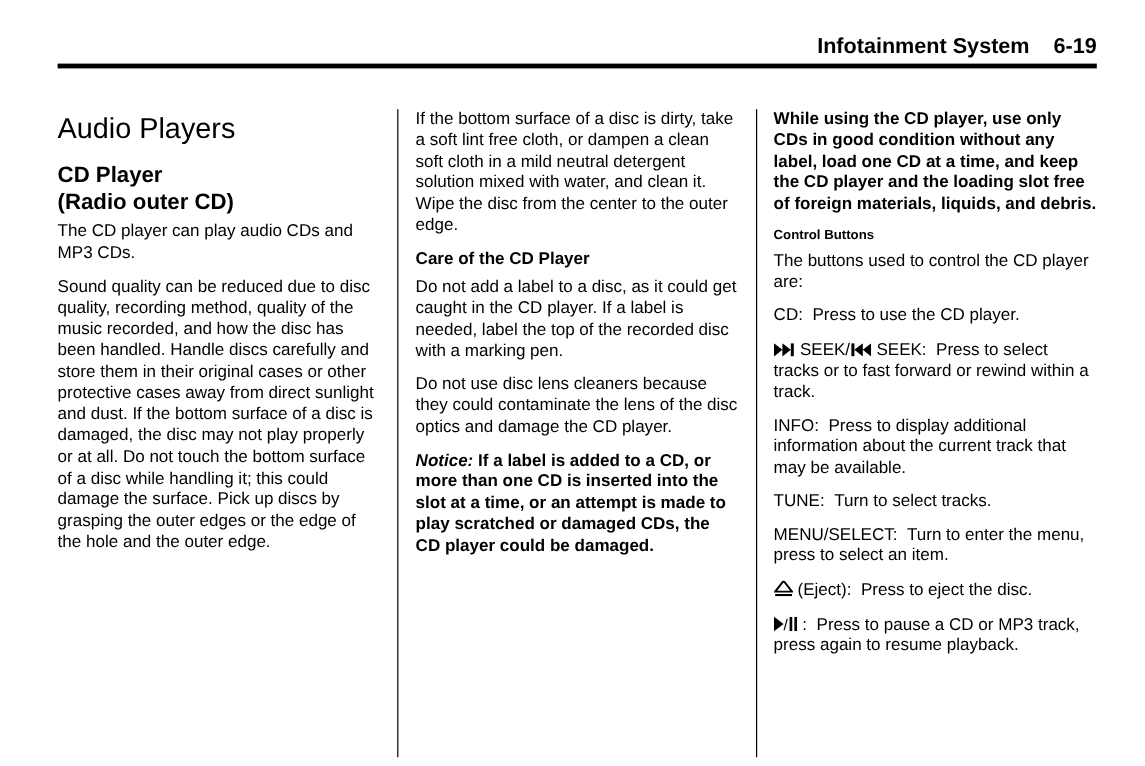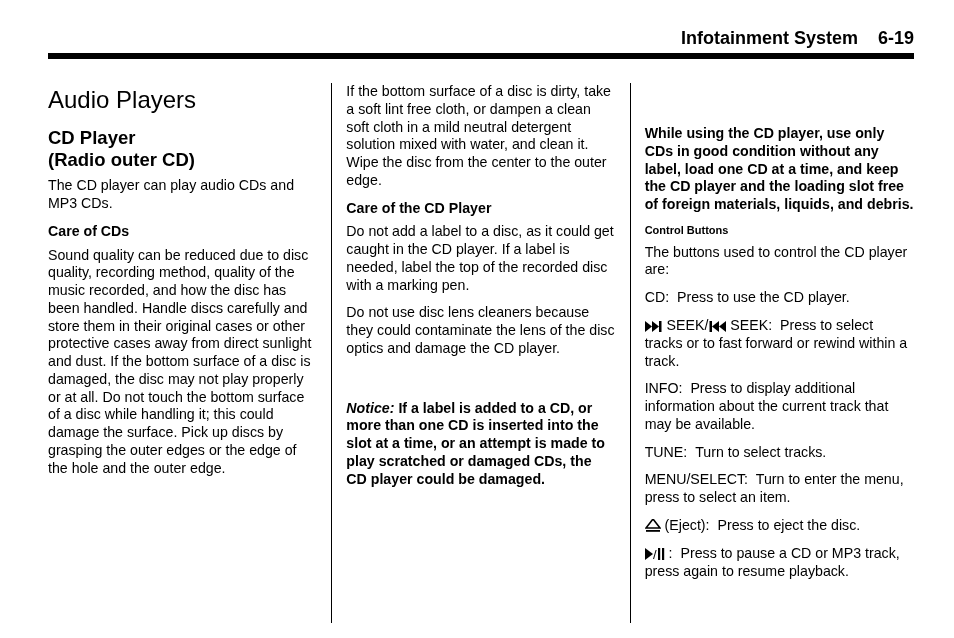--- a/index.html
+++ b/index.html
@@ -9,23 +9,23 @@
     background: #fff;
     font-family: Arial, Helvetica, sans-serif;
     color: #000;
     padding: 28px 40px 20px 48px;
     position: relative;
   }
   .header {
     display: flex;
     justify-content: flex-end;
     align-items: baseline;
-    border-bottom: 6px solid #000000;
+    border-bottom: 4px solid #000000;
     padding-bottom: 4px;
-    margin-bottom: 24px;
+    margin-bottom: 34px;
   }
   .header-title {
     font-weight: bold;
     font-size: 18px;
     margin-right: 20px;
   }
   .header-page {
     font-weight: bold;
     font-size: 18px;
   }
@@ -60,21 +60,21 @@
     font-weight: bold;
     margin-bottom: 6px;
   }
   h4 {
     font-size: 14.2px;
     font-weight: bold;
     margin-bottom: 6px;
     margin-top: 10px;
   }
   p { margin-bottom: 10px; }
-  .bold-block { font-weight: bold; margin-top: 42px; }
+  .bold-block { font-weight: bold; }
   .notice-label { font-style: italic; font-weight: bold; }
   .inline-label { font-weight: normal; }
   .icon { display: inline-block; vertical-align: middle; }
   svg { display: inline-block; vertical-align: -2px; }
 </style>
 </head>
 <body>
 
 <div class="header">
   <span class="header-title">Infotainment System</span>
@@ -83,21 +83,20 @@
 
 <div class="columns">
 
   <div class="col">
     <h1>Audio Players</h1>
     <h2>
       <span>CD Player</span><br>
       <span>(Radio outer CD)</span>
     </h2>
     <p>The CD player can play audio CDs and MP3 CDs.</p>
-    <h4>Care of CDs</h4>
     <p>Sound quality can be reduced due to disc quality, recording method, quality of the music recorded, and how the disc has been handled. Handle discs carefully and store them in their original cases or other protective cases away from direct sunlight and dust. If the bottom surface of a disc is damaged, the disc may not play properly or at all. Do not touch the bottom surface of a disc while handling it; this could damage the surface. Pick up discs by grasping the outer edges or the edge of the hole and the outer edge.</p>
   </div>
 
   <div class="col">
     <p>If the bottom surface of a disc is dirty, take a soft lint free cloth, or dampen a clean soft cloth in a mild neutral detergent solution mixed with water, and clean it. Wipe the disc from the center to the outer edge.</p>
     <h4>Care of the CD Player</h4>
     <p>Do not add a label to a disc, as it could get caught in the CD player. If a label is needed, label the top of the recorded disc with a marking pen.</p>
     <p>Do not use disc lens cleaners because they could contaminate the lens of the disc optics and damage the CD player.</p>
     <p class="bold-block">
       <span class="notice-label">Notice:</span>

